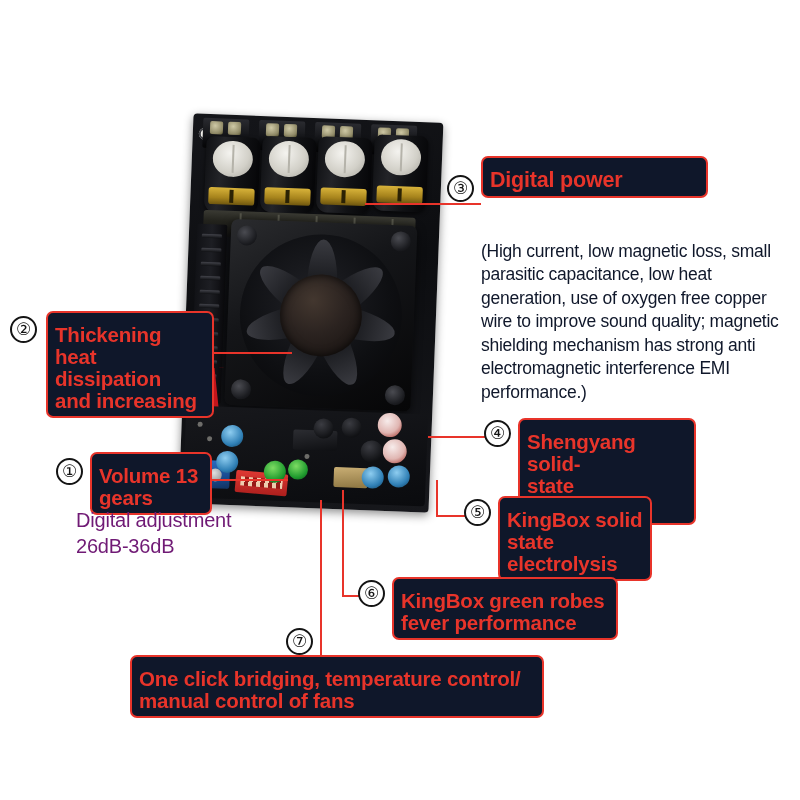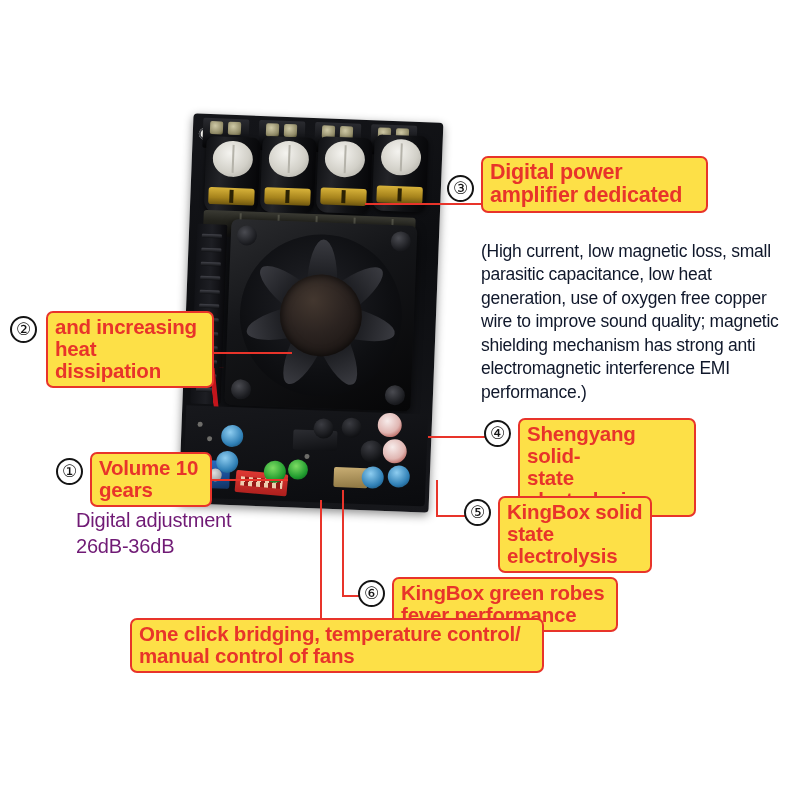--- a/index.html
+++ b/index.html
@@ -4,21 +4,21 @@
 <title>Amplifier Board Annotated Diagram</title>
 <style>
   html,body{margin:0;padding:0;background:#ffffff;}
   body{width:800px;height:800px;overflow:hidden;
        font-family:"Liberation Sans","DejaVu Sans",sans-serif;}
   #stage{position:relative;width:800px;height:800px;background:#fff;}
 
   
   .callout{position:absolute;border:2px solid #e8342a;border-radius:7px;
            color:#e8342a;font-weight:700;line-height:1.07;
-           padding:3px 7px 4px 7px;background:#fde047;box-sizing:border-box;
+           padding:11px 7px 4px 7px;background:#0f172a;box-sizing:border-box;
            letter-spacing:-0.2px;}
   .num{position:absolute;width:27px;height:27px;border:2px solid #141414;
        border-radius:50%;color:#141414;font-size:17px;font-weight:400;
        display:flex;align-items:center;justify-content:center;background:#fff;
        box-sizing:border-box;line-height:1;}
   .lead{position:absolute;background:#e8342a;}
   .lead.h{height:2px;}
   .lead.v{width:2px;}
   .plain{position:absolute;color:#701a75;font-size:20px;line-height:1.28;
          font-weight:400;letter-spacing:-0.2px;}
@@ -205,35 +205,35 @@
       <div class="solderpad" style="left:22px;top:30px;width:5px;height:5px;"></div>
       <div class="solderpad" style="left:120px;top:44px;width:5px;height:5px;"></div>
       <div class="hole" style="left:10px;top:78px;width:10px;height:10px;"></div>
     </div>
   </div>
 
   <div class="lead h" style="left:365px;top:203px;width:116px;"></div>
   <div class="num" style="left:447px;top:175px;">③</div>
   <div class="callout" style="left:481px;top:156px;width:227px;font-size:21.5px;">
     <div>Digital power</div>
-    <div>amplifier dedicated</div>
   </div>
   <div class="bodytext" style="left:481px;top:240px;">(High current, low magnetic loss, small parasitic capacitance, low heat generation, use of oxygen free copper wire to improve sound quality; magnetic shielding mechanism has strong anti electromagnetic interference EMI performance.)</div>
 
   <div class="lead h" style="left:214px;top:352px;width:78px;"></div>
   <div class="num" style="left:10px;top:316px;">②</div>
   <div class="callout" style="left:46px;top:311px;width:168px;font-size:20.5px;">
+    <div>Thickening</div>
+    <div>heat dissipation</div>
     <div>and increasing</div>
-    <div>heat dissipation</div>
   </div>
 
   <div class="lead h" style="left:210px;top:479px;width:78px;"></div>
   <div class="num" style="left:56px;top:458px;">①</div>
   <div class="callout" style="left:90px;top:452px;width:122px;font-size:20.5px;">
-    <div>Volume 10</div>
+    <div>Volume 13</div>
     <div>gears</div>
   </div>
   <div class="plain" style="left:76px;top:508px;">Digital adjustment</div>
   <div class="plain" style="left:76px;top:534px;">26dB-36dB</div>
 
   <div class="lead h" style="left:428px;top:436px;width:60px;"></div>
   <div class="num" style="left:484px;top:420px;">④</div>
   <div class="callout" style="left:518px;top:418px;width:178px;font-size:20.5px;">
     <div>Shengyang solid-</div>
     <div>state electrolysis</div>
@@ -250,18 +250,18 @@
   <div class="lead v" style="left:342px;top:490px;height:106px;"></div>
   <div class="lead h" style="left:342px;top:595px;width:26px;"></div>
   <div class="num" style="left:358px;top:580px;">⑥</div>
   <div class="callout" style="left:392px;top:577px;width:226px;font-size:20.5px;">
     <div>KingBox green robes</div>
     <div>fever performance</div>
   </div>
 
   <div class="lead v" style="left:320px;top:500px;height:155px;"></div>
   <div class="num" style="left:286px;top:628px;">⑦</div>
-  <div class="callout" style="left:130px;top:618px;width:414px;font-size:20.5px;">
+  <div class="callout" style="left:130px;top:655px;width:414px;font-size:20.5px;">
     <div>One click bridging, temperature control/</div>
     <div>manual control of fans</div>
   </div>
 
 </div>
 
 </body></html>

